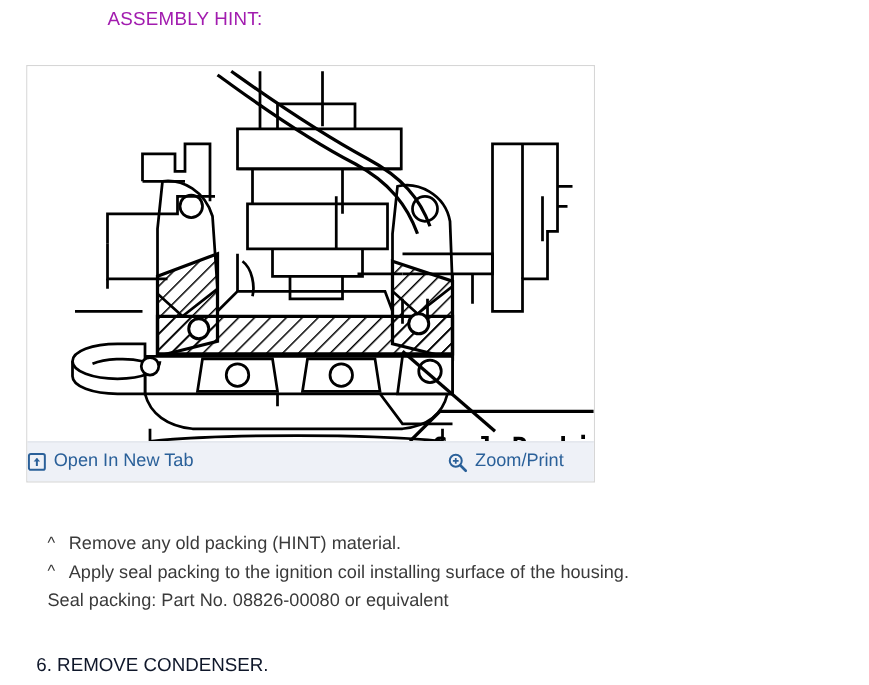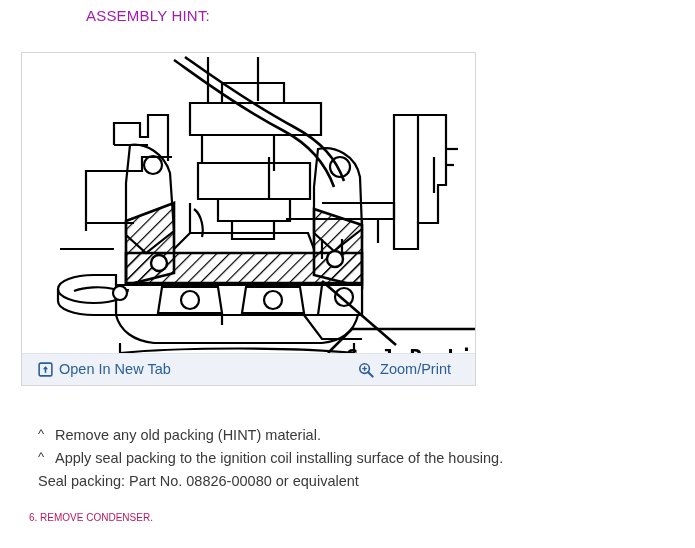--- a/index.html
+++ b/index.html
@@ -68,21 +68,21 @@
   .footer-link {
     display: flex;
     align-items: center;
     gap: 6px;
     color: #2a6099;
     font-size: 14.5px;
     text-decoration: none;
     cursor: pointer;
     line-height: 1;
   }
-  .link-open { margin-left: 16px; }
+  .link-open { }
   .link-zoom { margin-left: auto; margin-right: 24px; }
   .footer-link .ic { display: inline-flex; align-items: center; }
 
   
   .notes {
     position: absolute;
     left: 38px;
     top: 424px;
     width: 620px;
   }
@@ -103,23 +103,23 @@
   }
   .note-text { flex: 1; }
   .note-sub {
     font-size: 14.5px;
     color: #3a3a3a;
     line-height: 22px;
   }
   .step-heading {
     position: absolute;
     left: 29px;
-    top: 512px;
-    font-size: 10px;
-    color: #be185d;
+    top: 524px;
+    font-size: 15px;
+    color: #0f172a;
     white-space: nowrap;
   }
   .dgm-label {
     font-family: "DejaVu Sans Mono", monospace;
     font-size: 21px;
     font-weight: 700;
     fill: #000000;
   }
 </style>
 </head>

